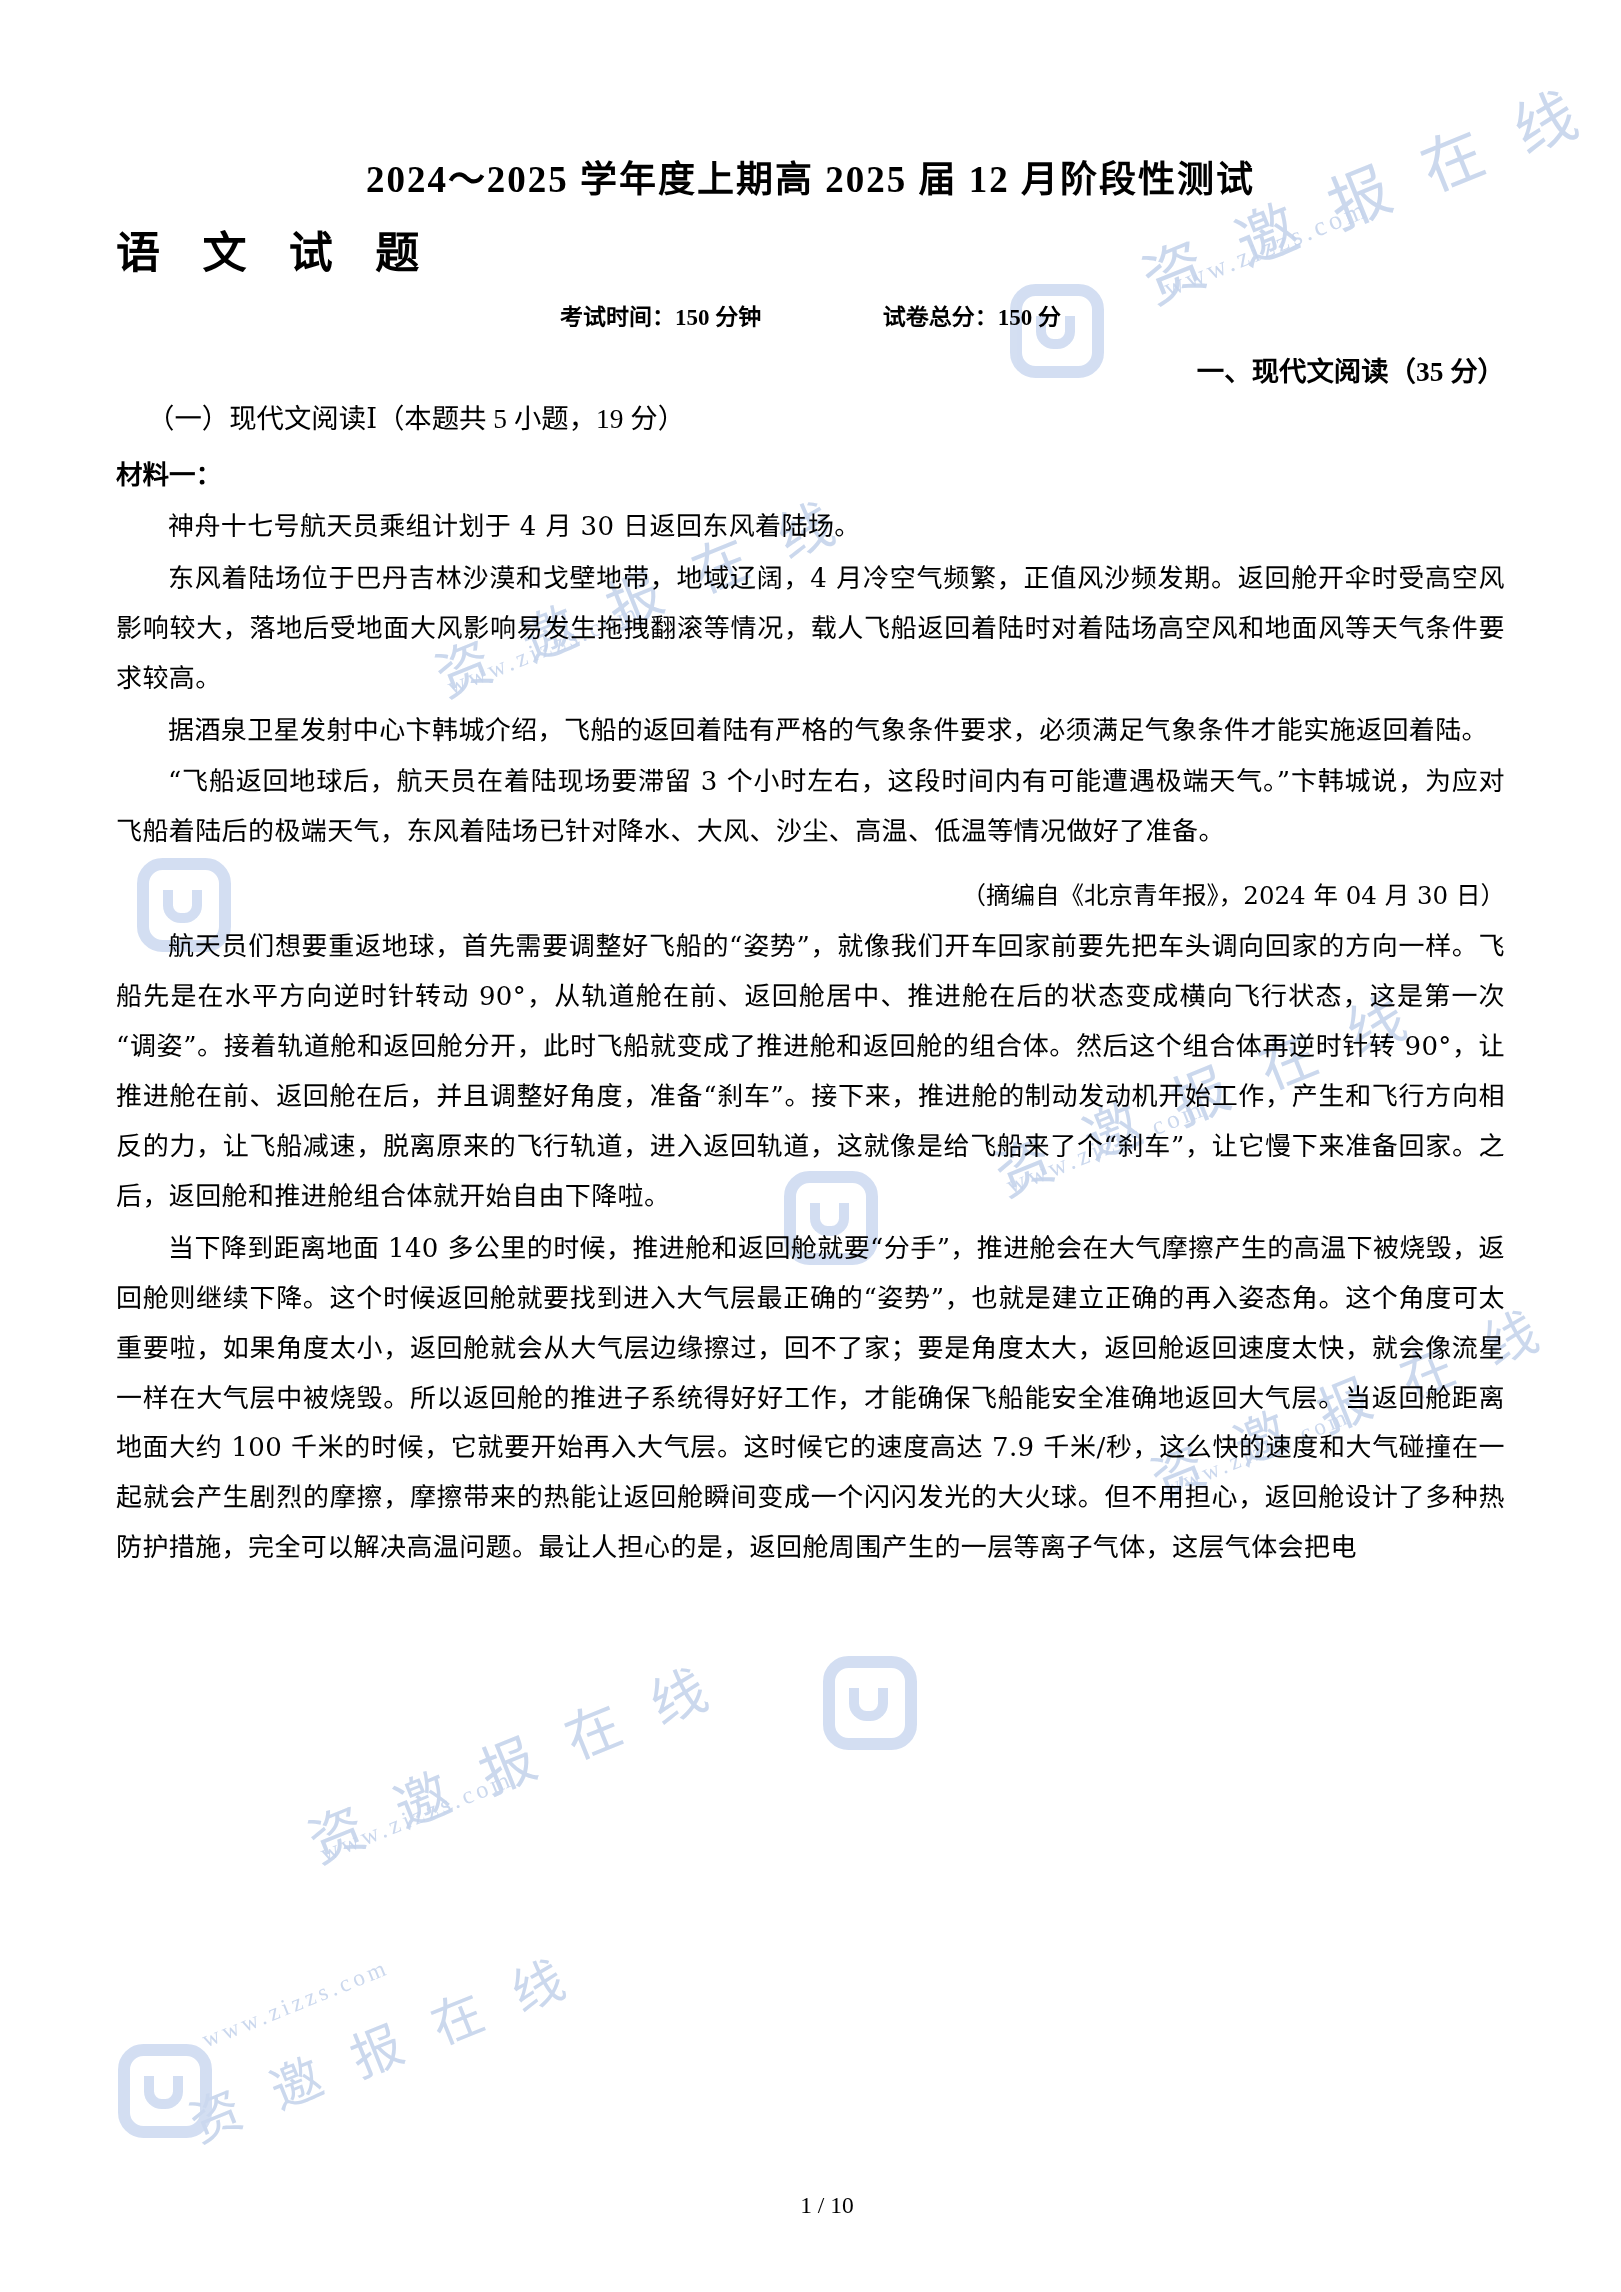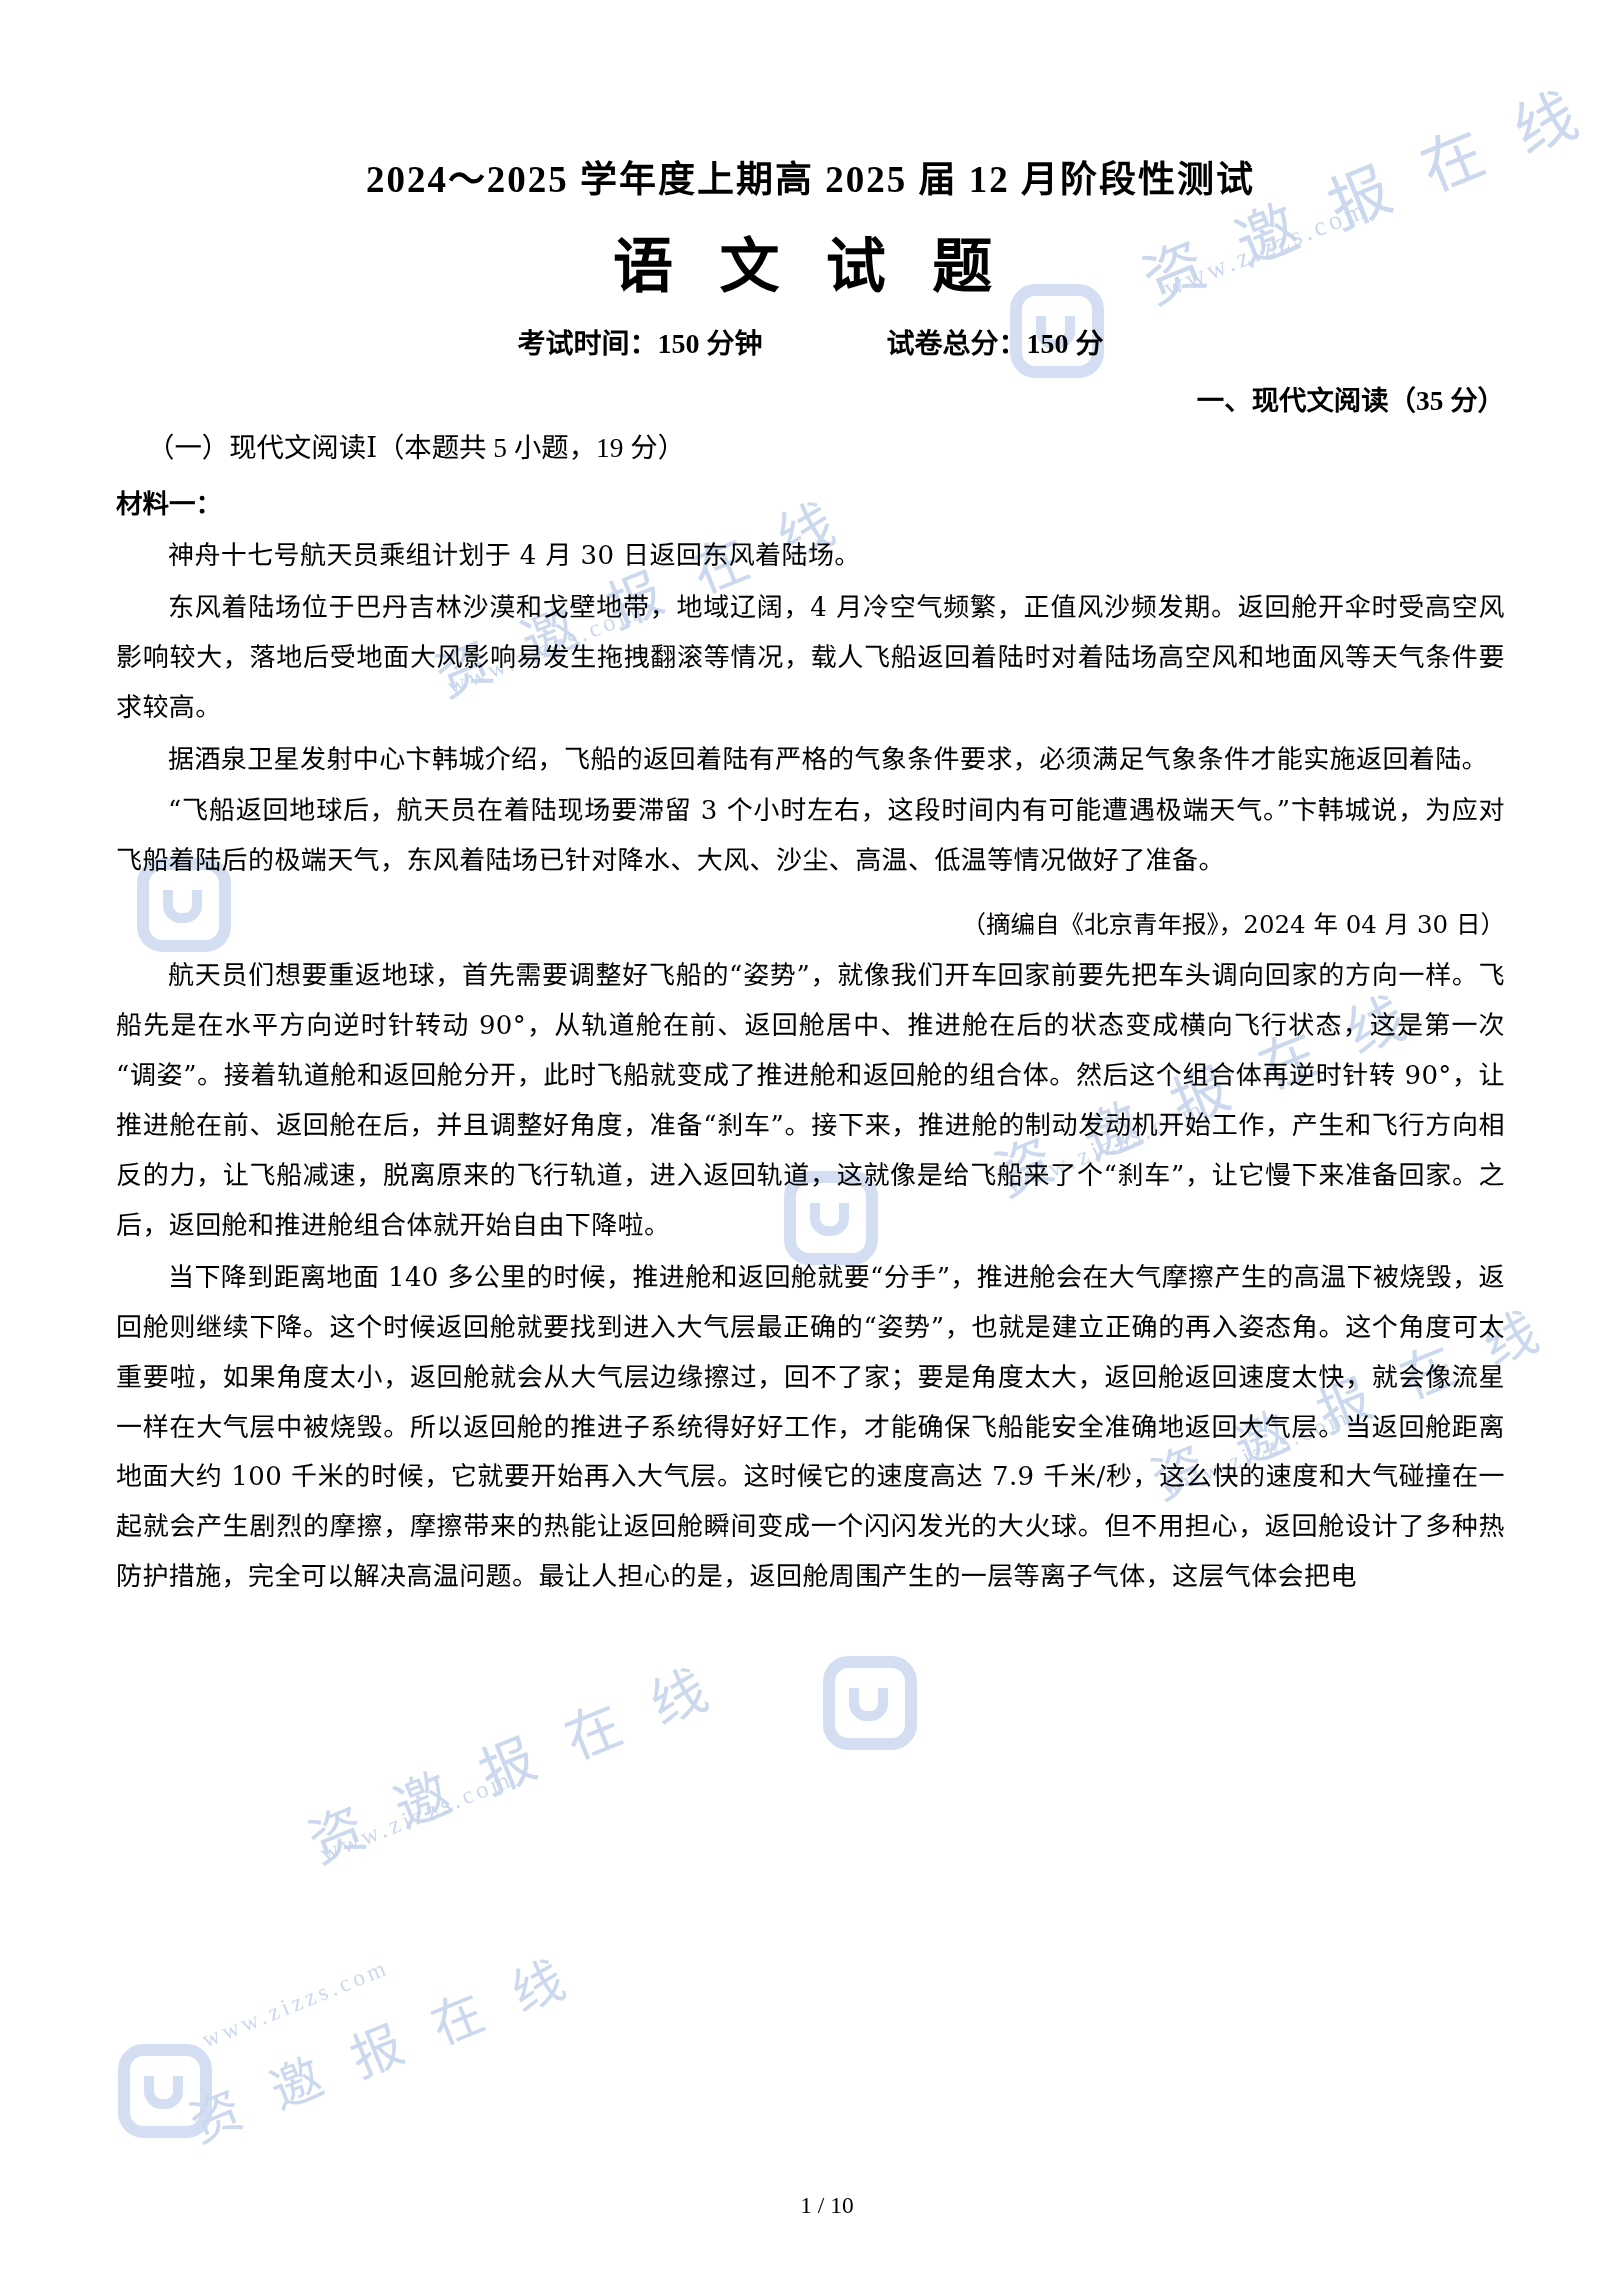--- a/index.html
+++ b/index.html
@@ -81,30 +81,30 @@
     font-size: 37px;
     text-align: center;
     color: #000;
     letter-spacing: 2px;
     margin: 0 0 13.7px 0;
     white-space: nowrap;
   }
   .subject-title {
     font-family: "Liberation Serif", "DejaVu Serif", serif;
     font-weight: bold;
-    font-size: 60px;
-    text-align: center;
+    font-size: 44px;
+    text-align: left;
     color: #000;
     letter-spacing: 15.7px;
     margin: 0 0 17.6px 0;
   }
   .exam-meta {
     font-family: "Liberation Serif", "DejaVu Serif", serif;
     font-weight: bold;
-    font-size: 28px;
+    font-size: 23px;
     text-align: center;
     color: #000;
     margin: 0 0 19.6px 0;
   }
   .exam-meta .gap {
     display: inline-block;
     width: 110px;
   }
 
   .sec-h1 {

